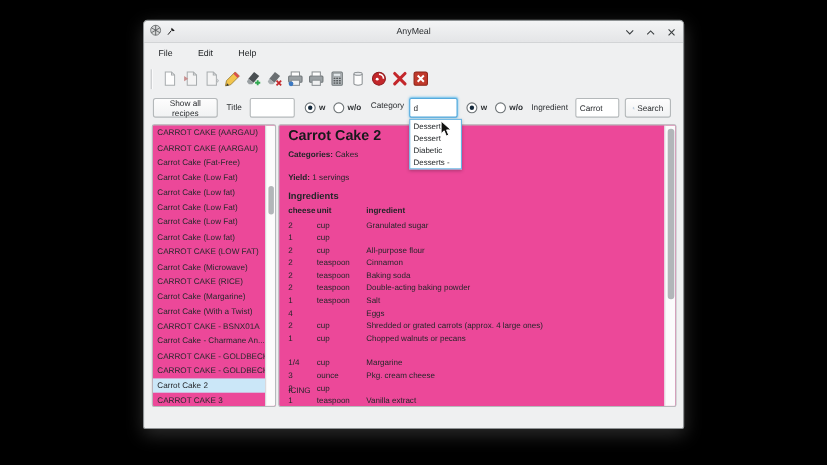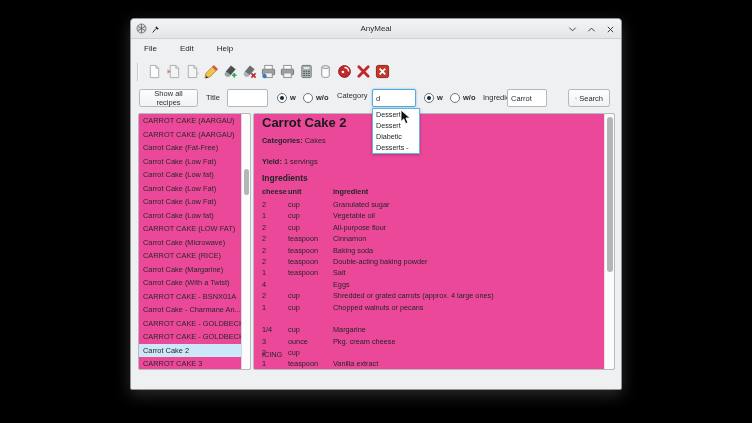--- a/index.html
+++ b/index.html
@@ -221,21 +221,21 @@
 
       <span class="flabel" style="left:206px;top:2px;text-align:right;">Category</span>
       <input class="field focused" style="position: absolute; left: 241px; top: 4px; width: 44px; height: 18px;" value="d">
 
       <span class="radio checked" style="left:293px;top:8px;"></span>
       <span class="flabel" style="left:306px;top:4px;font-weight:bold;">w</span>
       <span class="radio" style="left:319px;top:8px;"></span>
       <span class="flabel" style="left:332px;top:4px;font-weight:bold;">w/o</span>
 
       <span class="flabel" style="left:352px;top:4px;">Ingredient</span>
-      <input class="field" style="position: absolute; left: 376px; top: 4px; width: 40px; height: 18px;" value="Carrot">
+      <input class="field" style="position: absolute; left: 392px; top: 4px; width: 40px; height: 18px;" value="Carrot">
 
       <button class="btn" style="position:absolute;left:437px;top:4px;width:42px;height:18px;gap:2px;align-items:center;">
         <svg width="9" height="9" viewBox="0 0 14 14">
             <circle cx="5.5" cy="5.5" r="3.8" fill="none" stroke="#2d6da8" stroke-width="1.3"></circle>
             <path d="M8.5 8.5l3.7 3.2" stroke="#2d6da8" stroke-width="1.4"></path>
           </svg>
         <span>Search</span>
       </button>
     </div>
 
@@ -285,21 +285,20 @@
         </div>
         <div>
             <div class="ing-row">
               <span>2</span>
               <span>cup</span>
               <span>Granulated sugar</span>
             </div>
             <div class="ing-row">
               <span>1</span>
               <span>cup</span>
-              <span>Vegetable oil</span>
             </div>
             <div class="ing-row">
               <span>2</span>
               <span>cup</span>
               <span>All-purpose flour</span>
             </div>
             <div class="ing-row">
               <span>2</span>
               <span>teaspoon</span>
               <span>Cinnamon</span>

